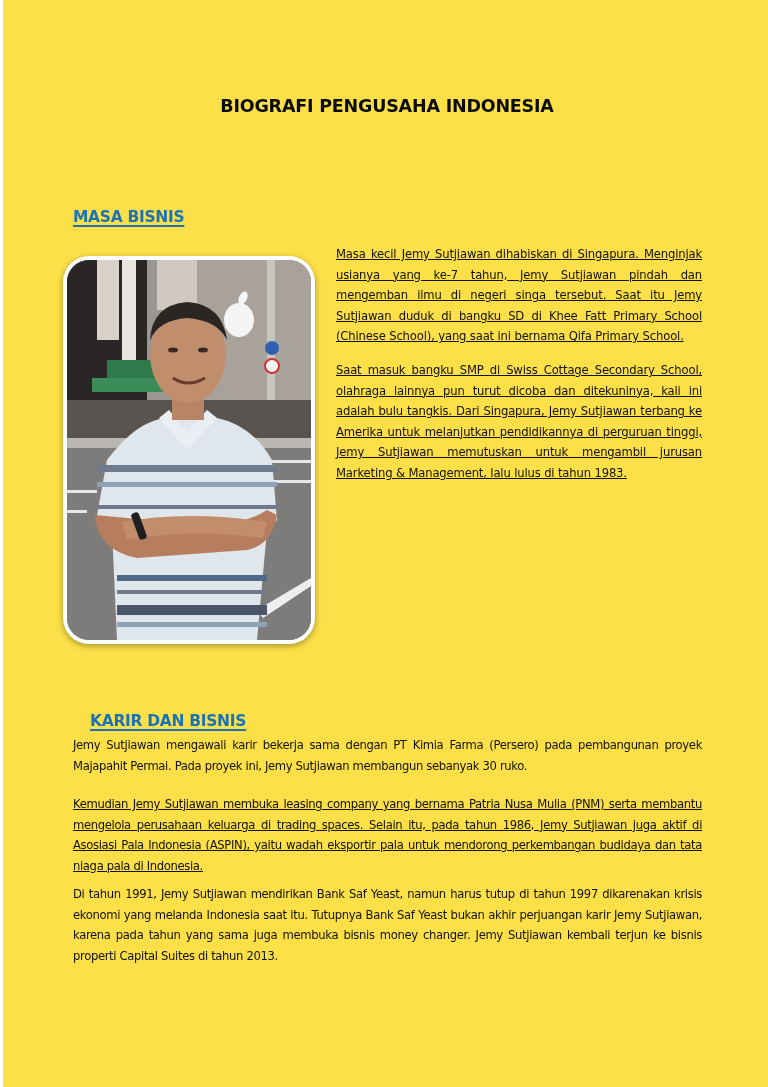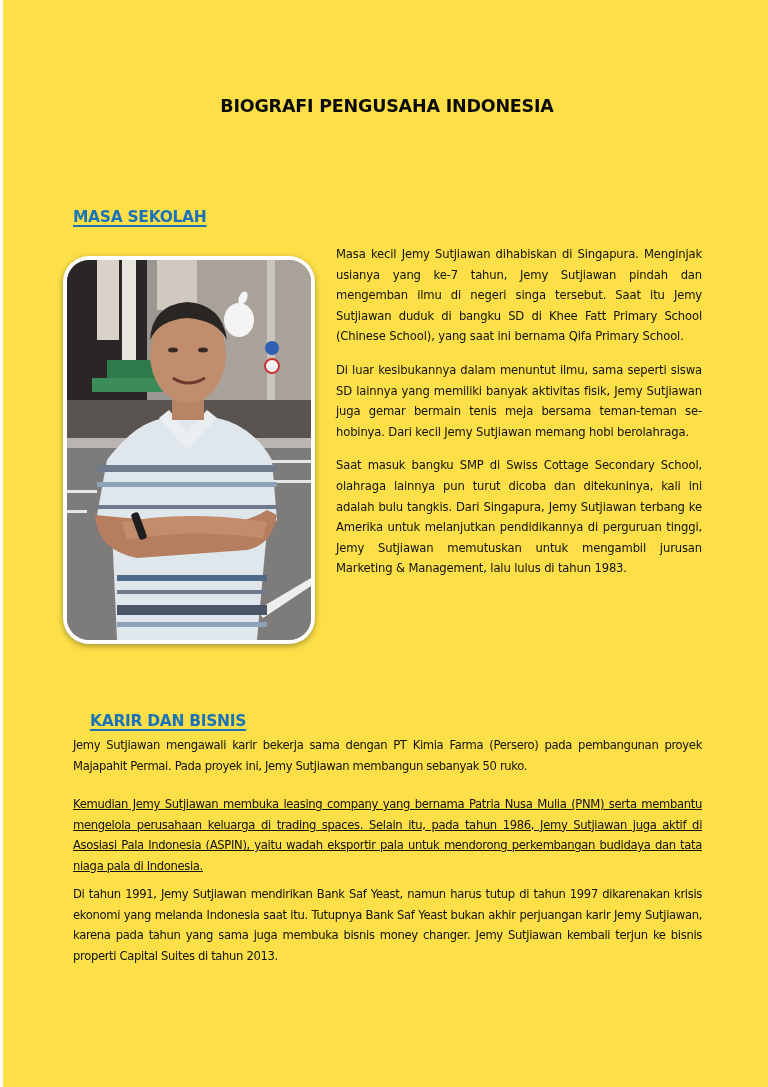--- a/index.html
+++ b/index.html
@@ -73,21 +73,21 @@
       position: absolute;
       left: 333px; top: 244px;
       width: 366px;
       font-family: "DejaVu Sans", sans-serif;
       font-size: 11.6px;
       line-height: 20.6px;
       text-align: justify;
       color: #111111;
       letter-spacing: -0.15px;
     }
-    .right-col p { margin: 0 0 13px 0; }
+    .right-col p { margin: 0 0 13px 0; text-decoration: underline; }
 
     .body-col {
       position: absolute;
       left: 70px;
       width: 629px;
       font-family: "DejaVu Sans", sans-serif;
       font-size: 11.6px;
       line-height: 20.6px;
       text-align: justify;
       color: #111111;
@@ -100,21 +100,21 @@
   </style>
 </head>
 <body>
 
 <div class="page">
 
   <h1 class="title" style="margin:0;">
     <span class="t1">BIOGRAFI PENGUSAHA INDONESIA</span>
   </h1>
 
-  <h2 class="section-heading" id="h-masa" style="margin:0;">MASA SEKOLAH</h2>
+  <h2 class="section-heading" id="h-masa" style="margin:0;">MASA BISNIS</h2>
 
   <div class="photo-frame">
     <div class="photo" title="Foto Jemy Sutjiawan berdiri dengan tangan bersilang di jalan kota">
       <svg viewBox="0 0 244 380" preserveAspectRatio="none">
 
         <rect x="0" y="0" width="244" height="380" fill="#9a9692"></rect>
         <rect x="0" y="0" width="80" height="170" fill="#2a2626"></rect>
         <rect x="30" y="0" width="22" height="80" fill="#d9d2c8"></rect>
         <rect x="55" y="0" width="14" height="120" fill="#e8e4de"></rect>
         <rect x="90" y="0" width="60" height="50" fill="#cfc9c0"></rect>
@@ -160,28 +160,27 @@
 
         <path d="M28,255 Q30,290 70,298 L180,290 Q205,285 210,255 L200,250 Q170,270 110,262 L60,258 Z" fill="#b67e5e"></path>
         <path d="M55,262 Q120,250 200,262 L196,278 Q120,268 60,280 Z" fill="#c38c6b"></path>
         <rect x="68" y="252" width="8" height="28" rx="3" fill="#1f1f1f" transform="rotate(-20 72 266)"></rect>
       </svg>
     </div>
   </div>
 
   <div class="right-col">
     <p>Masa kecil Jemy Sutjiawan dihabiskan di Singapura. Menginjak usianya yang ke-7 tahun, Jemy Sutjiawan pindah dan mengemban ilmu di negeri singa tersebut. Saat itu Jemy Sutjiawan duduk di bangku SD di Khee Fatt Primary School (Chinese School), yang saat ini bernama Qifa Primary School.</p>
-    <p>Di luar kesibukannya dalam menuntut ilmu, sama seperti siswa SD lainnya yang memiliki banyak aktivitas fisik, Jemy Sutjiawan juga gemar bermain tenis meja bersama teman-teman se-hobinya. Dari kecil Jemy Sutjiawan memang hobi berolahraga.</p>
     <p>Saat masuk bangku SMP di Swiss Cottage Secondary School, olahraga lainnya pun turut dicoba dan ditekuninya, kali ini adalah bulu tangkis. Dari Singapura, Jemy Sutjiawan terbang ke Amerika untuk melanjutkan pendidikannya di perguruan tinggi, Jemy Sutjiawan memutuskan untuk mengambil jurusan Marketing &amp; Management, lalu lulus di tahun 1983.</p>
   </div>
 
   <h2 class="section-heading" id="h-karir" style="margin:17px;">KARIR DAN BISNIS</h2>
 
   <div class="body-col" id="p-k1">
-    <p>Jemy Sutjiawan mengawali karir bekerja sama dengan PT Kimia Farma (Persero) pada pembangunan proyek Majapahit Permai. Pada proyek ini, Jemy Sutjiawan membangun sebanyak 50 ruko.</p>
+    <p>Jemy Sutjiawan mengawali karir bekerja sama dengan PT Kimia Farma (Persero) pada pembangunan proyek Majapahit Permai. Pada proyek ini, Jemy Sutjiawan membangun sebanyak 30 ruko.</p>
   </div>
   <div class="body-col" id="p-k2">
     <p>Kemudian Jemy Sutjiawan membuka leasing company yang bernama Patria Nusa Mulia (PNM) serta membantu mengelola perusahaan keluarga di trading spaces. Selain itu, pada tahun 1986, Jemy Sutjiawan juga aktif di Asosiasi Pala Indonesia (ASPIN), yaitu wadah eksportir pala untuk mendorong perkembangan budidaya dan tata niaga pala di Indonesia.</p>
   </div>
   <div class="body-col" id="p-k3">
     <p>Di tahun 1991, Jemy Sutjiawan mendirikan Bank Saf Yeast, namun harus tutup di tahun 1997 dikarenakan krisis ekonomi yang melanda Indonesia saat itu. Tutupnya Bank Saf Yeast bukan akhir perjuangan karir Jemy Sutjiawan, karena pada tahun yang sama juga membuka bisnis money changer. Jemy Sutjiawan kembali terjun ke bisnis properti Capital Suites di tahun 2013.</p>
   </div>
 
 </div>
 

